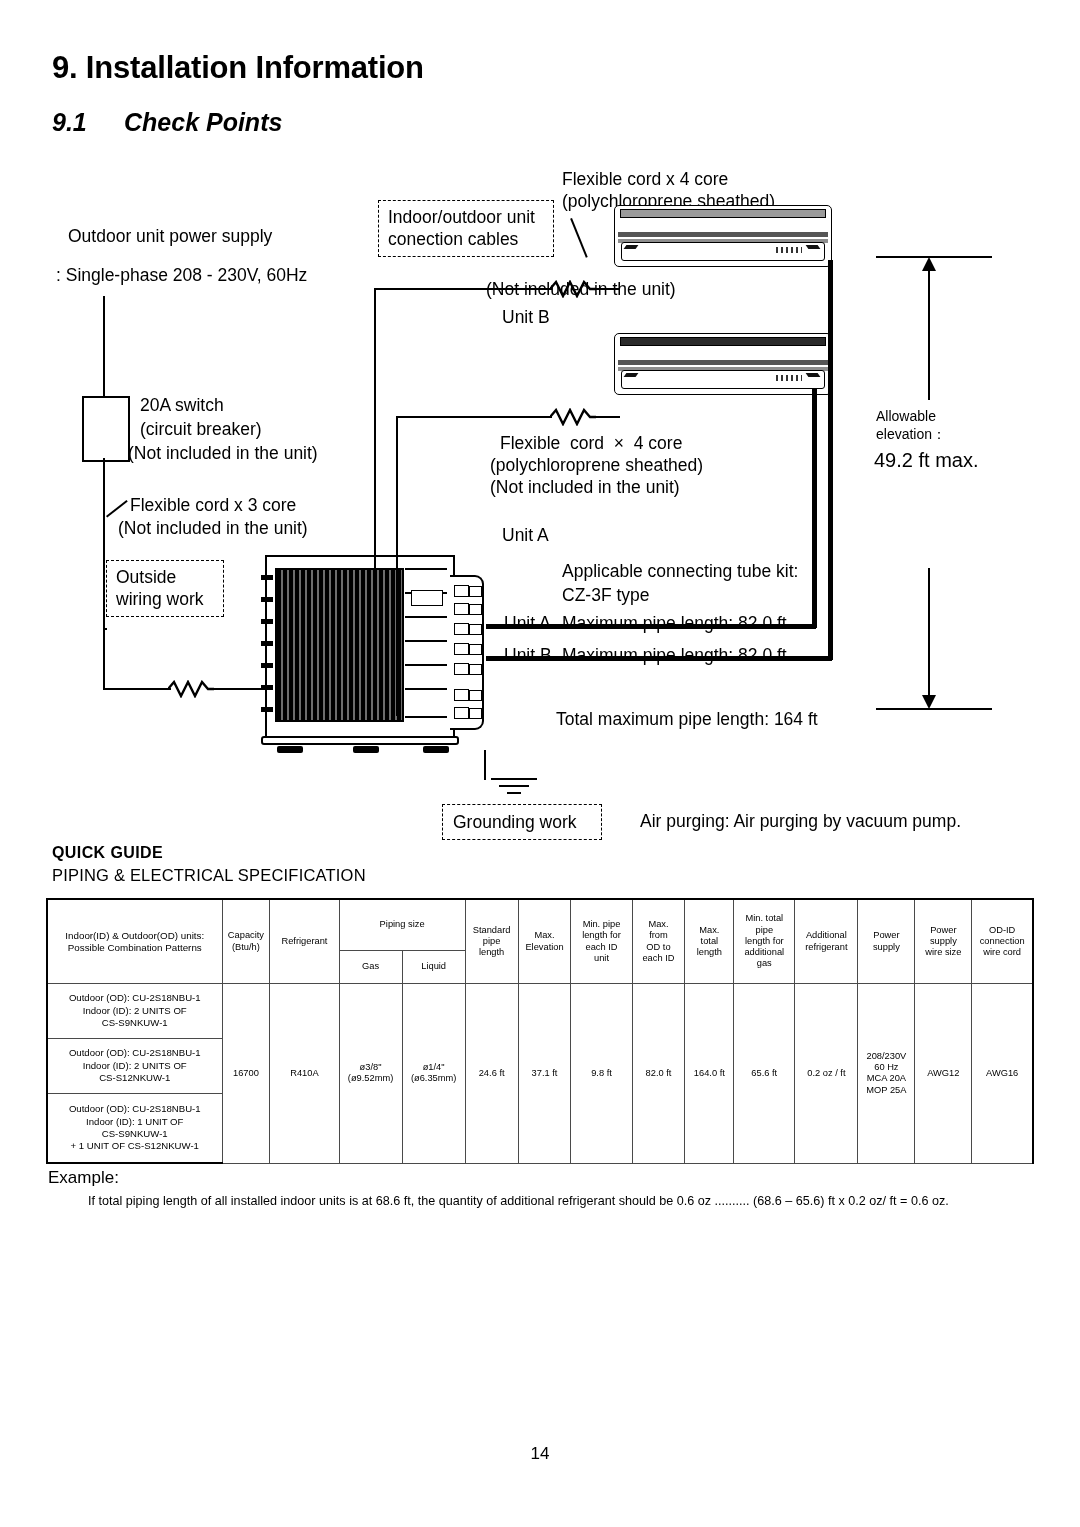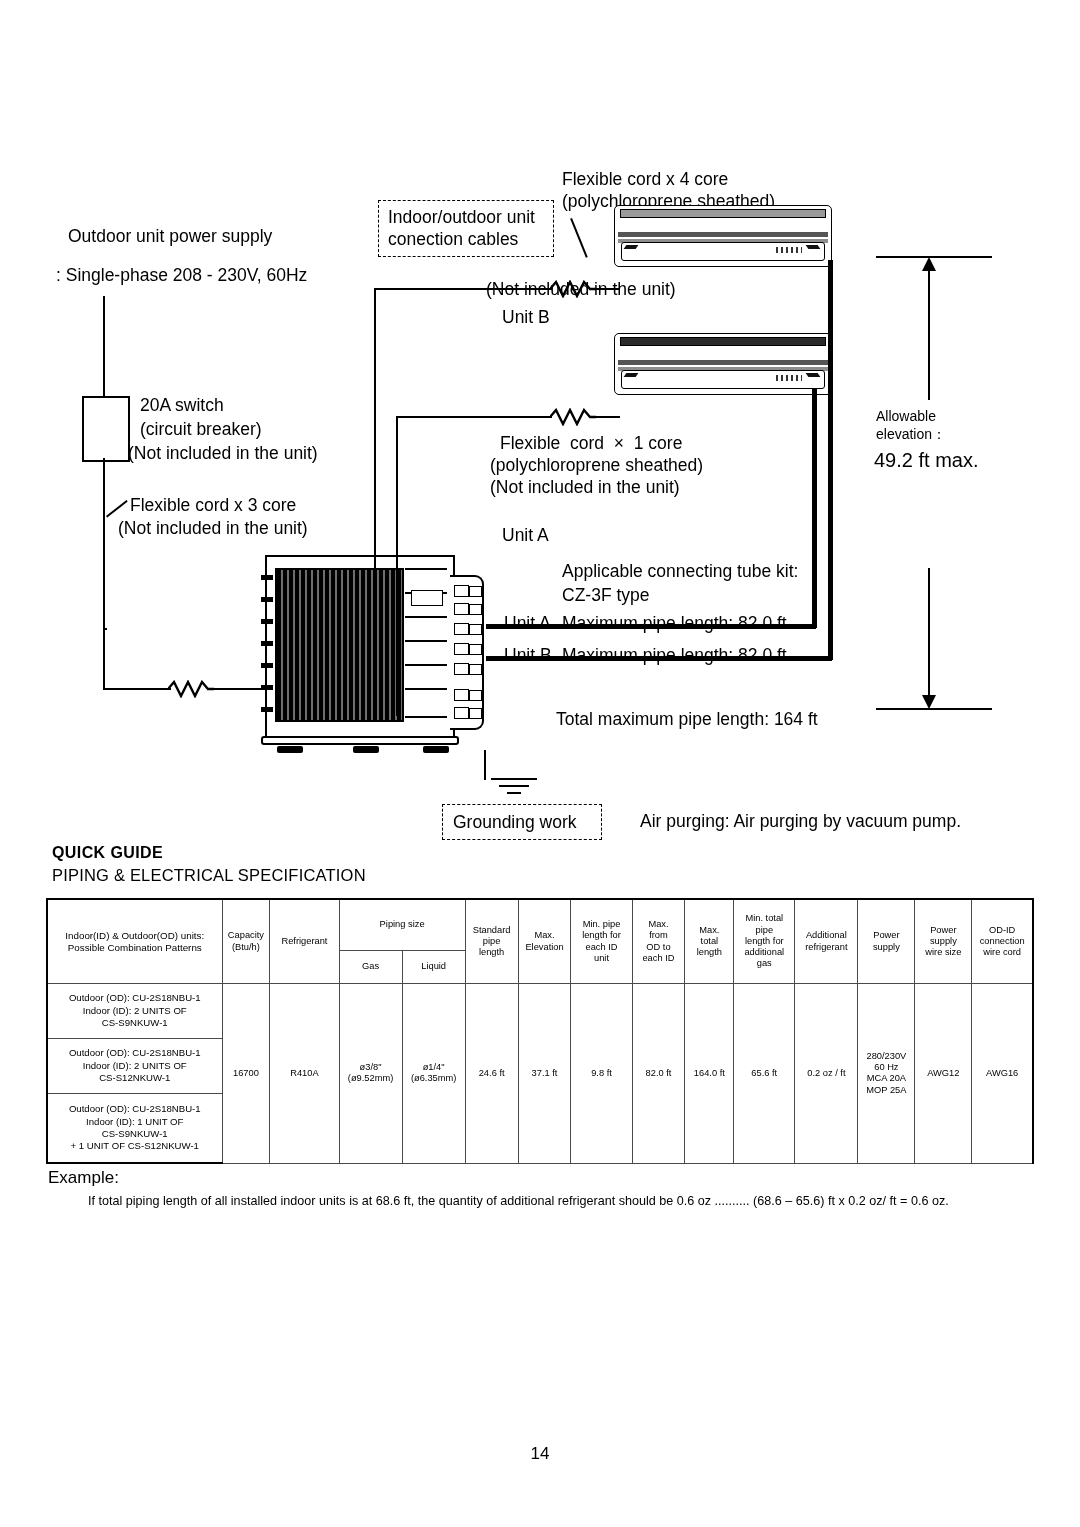--- a/index.html
+++ b/index.html
@@ -124,38 +124,42 @@
   
   .ex-title{position:absolute;left:48px;top:1168px;font-size:17px;}
   .ex-body{position:absolute;left:44px;top:1192px;width:990px;font-size:12.6px;line-height:1.5;margin-left:44px;}
   .pageno{position:absolute;left:0;top:1444px;width:1080px;text-align:center;font-size:17px;}
 </style>
 </head>
 <body>
 
 <div class="page">
 
+  <div class="h1">9. Installation Information</div>
+  <div class="h2"><span class="num">9.1</span><span>Check Points</span></div>
 
   <div class="diagram">
 
     <div class="dg-txt" style="left:68px;top:65px;">Outdoor unit power supply</div>
     <div class="dg-txt" style="left:56px;top:104px;">: Single-phase 208 - 230V, 60Hz</div>
 
     <div class="line lv" style="left:103px;top:136px;height:100px;"></div>
     <div class="breaker" style="left:82px;top:236px;"></div>
     <div class="line lv" style="left:103px;top:298px;height:180px;"></div>
 
     <div class="dg-txt" style="left:140px;top:234px;">20A switch</div>
     <div class="dg-txt" style="left:140px;top:258px;">(circuit breaker)</div>
     <div class="dg-txt" style="left:128px;top:282px;">(Not included in the unit)</div>
 
     <div class="leader" style="left:106px;top:356px;width:26px;transform:rotate(-38deg);"></div>
     <div class="dg-txt" style="left:130px;top:334px;">Flexible cord x 3 core</div>
     <div class="dg-txt" style="left:118px;top:357px;">(Not included in the unit)</div>
 
+    <div class="dashbox" style="left:106px;top:400px;width:118px;">Outside
+wiring work</div>
 
     <div class="line lv" style="left:103px;top:478px;height:52px;"></div>
     <div class="line lh" style="left:103px;top:468px;width:4px;"></div>
     <div class="line lh" style="left:103px;top:468px;width:0;"></div>
     <div class="line lh" style="left:103px;top:468px;width:0;"></div>
     <div class="line lh" style="left:103px;top:468px;width:0;"></div>
     <div class="line lh" style="left:103px;top:468px;width:0;"></div>
     <div class="line lh" style="left:103px;top:468px;width:0;"></div>
     <div class="line lh" style="left:103px;top:468px;width:0;"></div>
     <div class="line lh" style="left:103px;top:468px;width:0;"></div>
@@ -265,21 +269,21 @@
 
     <div class="line lh" style="left:396px;top:256px;width:156px;"></div>
     <div class="zig" style="left:550px;top:248px;">
       <svg width="46" height="18" viewBox="0 0 46 18">
           <polyline points="0,9 6,2 13,16 20,2 27,16 34,2 40,9 46,9" fill="none" stroke="#000" stroke-width="2.4"></polyline>
         </svg>
     </div>
     <div class="line lh" style="left:594px;top:256px;width:26px;"></div>
     <div class="line lv" style="left:396px;top:256px;height:300px;"></div>
 
-    <div class="dg-txt" style="left:500px;top:272px;">Flexible  cord  ×  1 core</div>
+    <div class="dg-txt" style="left:500px;top:272px;">Flexible  cord  ×  4 core</div>
     <div class="dg-txt" style="left:490px;top:294px;">(polychloroprene sheathed)</div>
     <div class="dg-txt" style="left:490px;top:316px;">(Not included in the unit)</div>
     <div class="dg-txt" style="left:502px;top:364px;">Unit A</div>
 
     <div class="line lv thick" style="left:828px;top:100px;height:400px;"></div>
     <div class="line lh thick" style="left:486px;top:496px;width:346px;"></div>
     <div class="line lv thick" style="left:812px;top:228px;height:240px;"></div>
     <div class="line lh thick" style="left:486px;top:464px;width:330px;"></div>
 
     <div class="dg-txt" style="left:562px;top:400px;">Applicable connecting tube kit:</div>
@@ -381,21 +385,21 @@
 (ø9.52mm)</td>
       <td rowspan="3" style="white-space:pre-line">ø1/4"
 (ø6.35mm)</td>
       <td rowspan="3">24.6 ft</td>
       <td rowspan="3">37.1 ft</td>
       <td rowspan="3">9.8 ft</td>
       <td rowspan="3">82.0 ft</td>
       <td rowspan="3">164.0 ft</td>
       <td rowspan="3">65.6 ft</td>
       <td rowspan="3">0.2 oz / ft</td>
-      <td rowspan="3" style="white-space:pre-line">280/230V
+      <td rowspan="3" style="white-space:pre-line">208/230V
 60 Hz
 MCA 20A
 MOP 25A</td>
       <td rowspan="3">AWG12</td>
       <td rowspan="3" class="outer-r">AWG16</td>
     </tr>
     <tr>
       <td class="pat outer-l" style="white-space:pre-line">Outdoor (OD): CU-2S18NBU-1
 Indoor (ID): 2 UNITS OF
 CS-S12NKUW-1</td>

